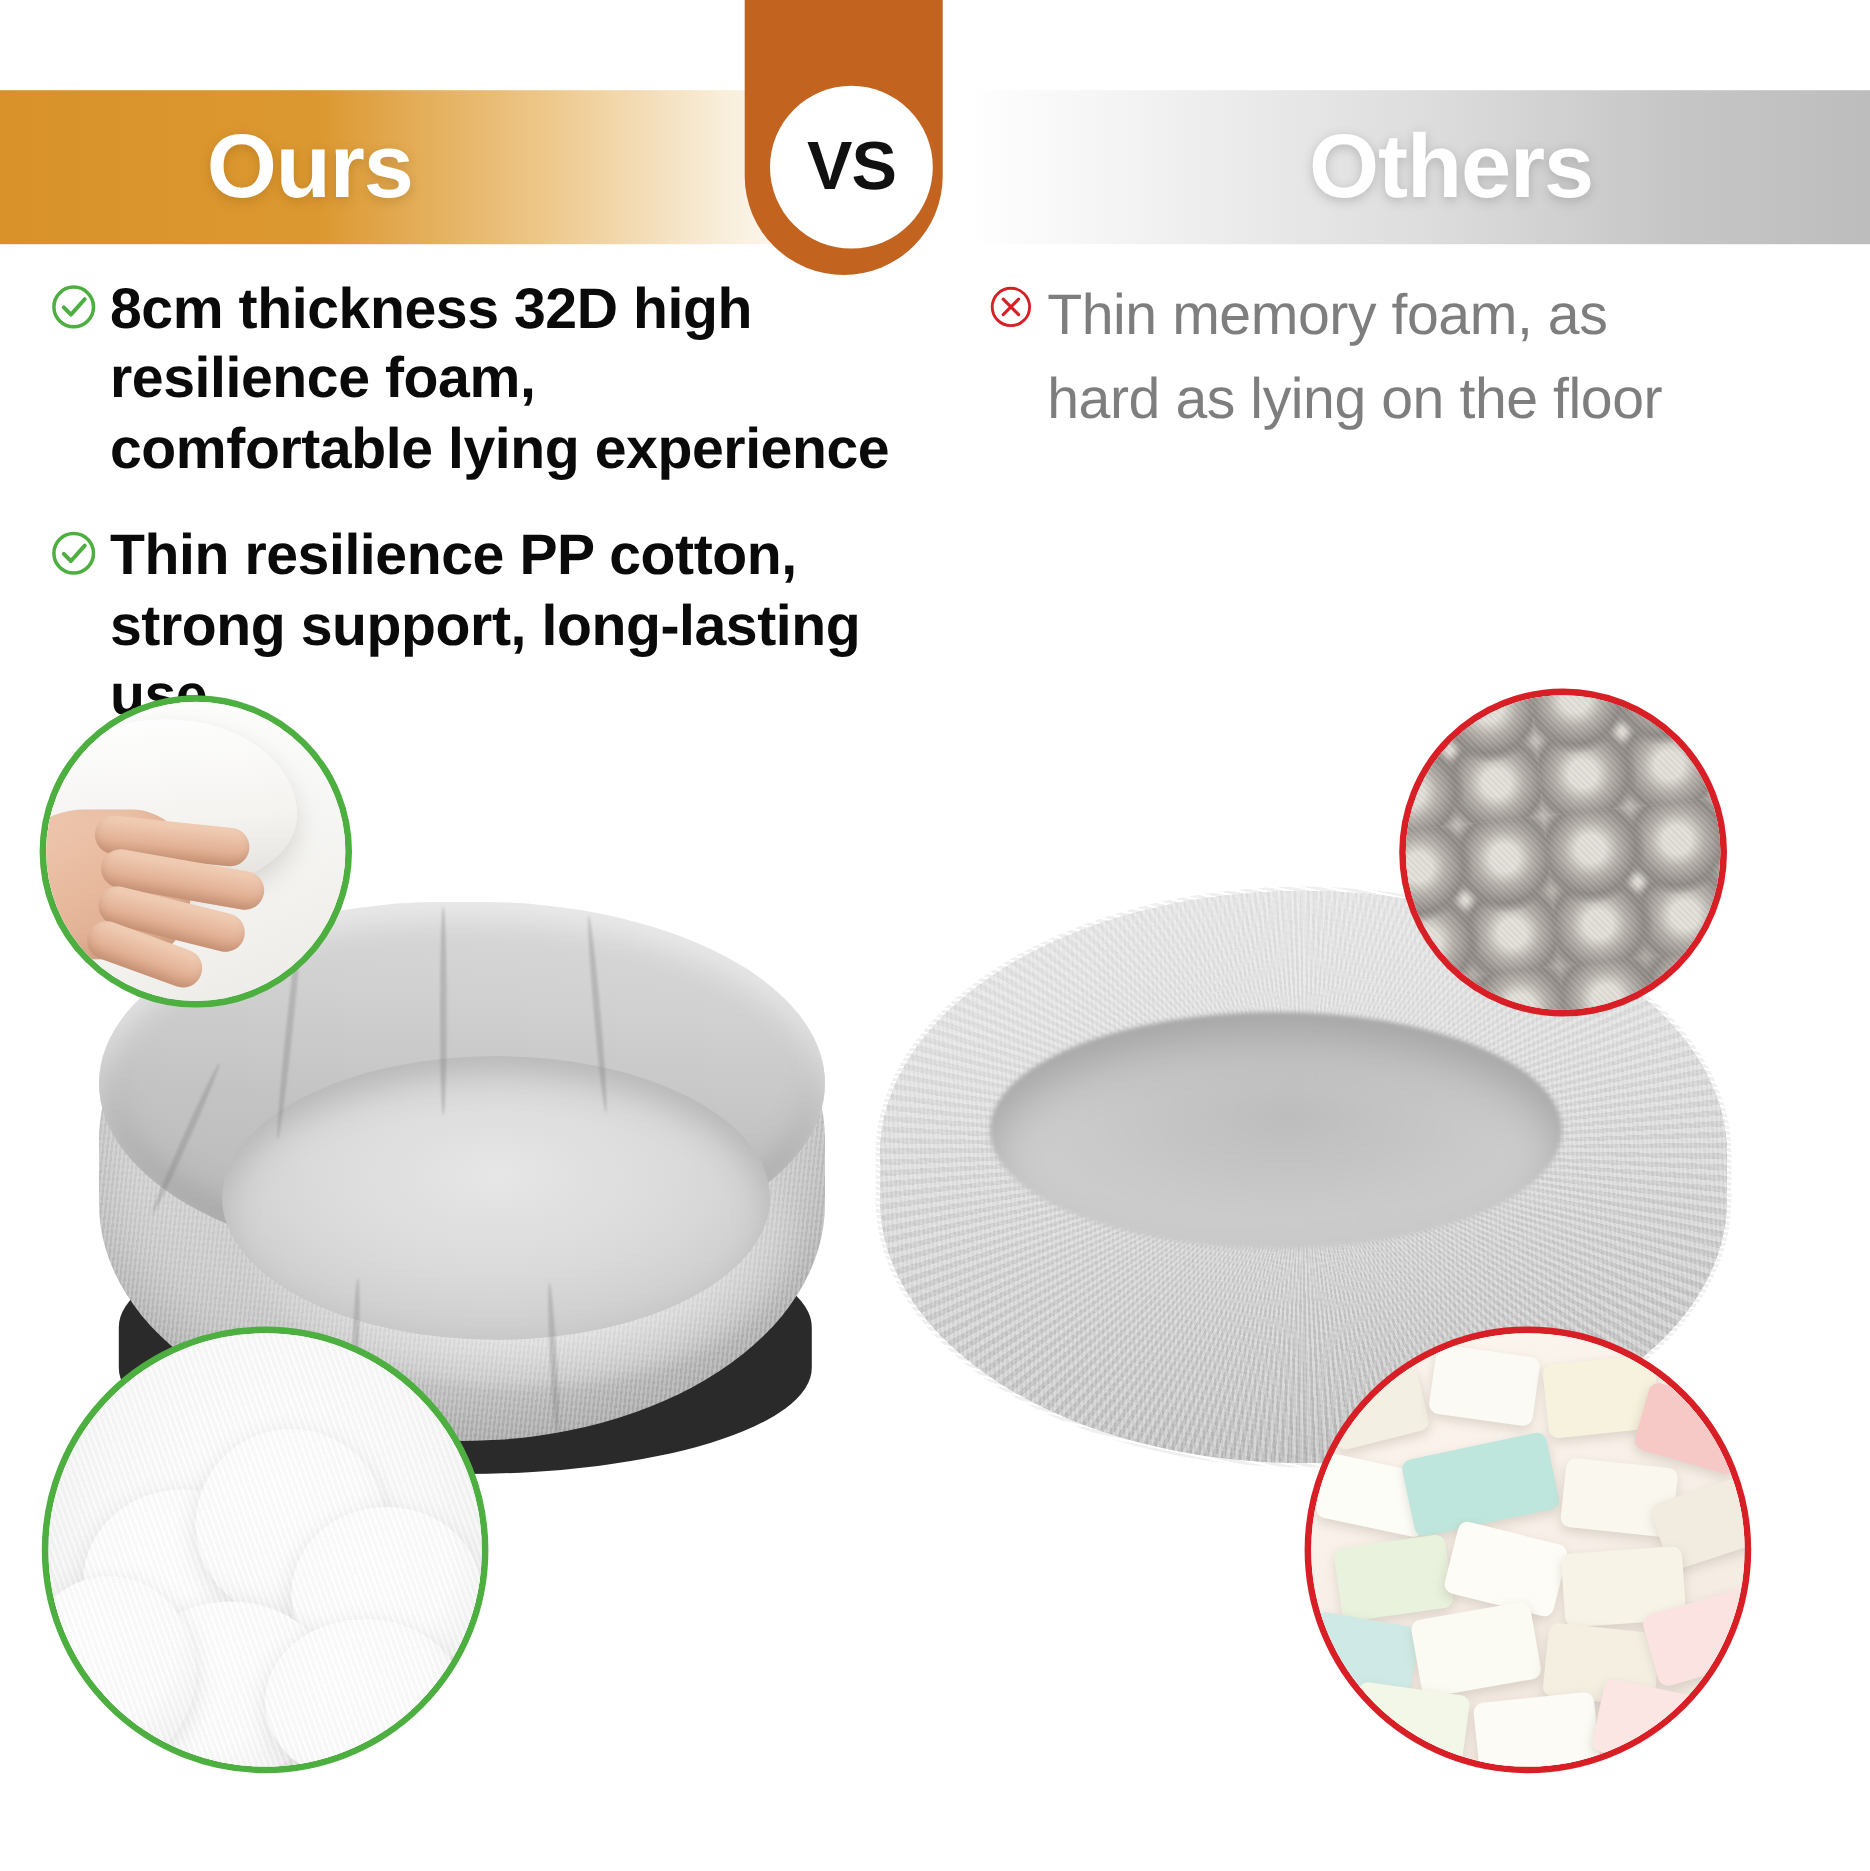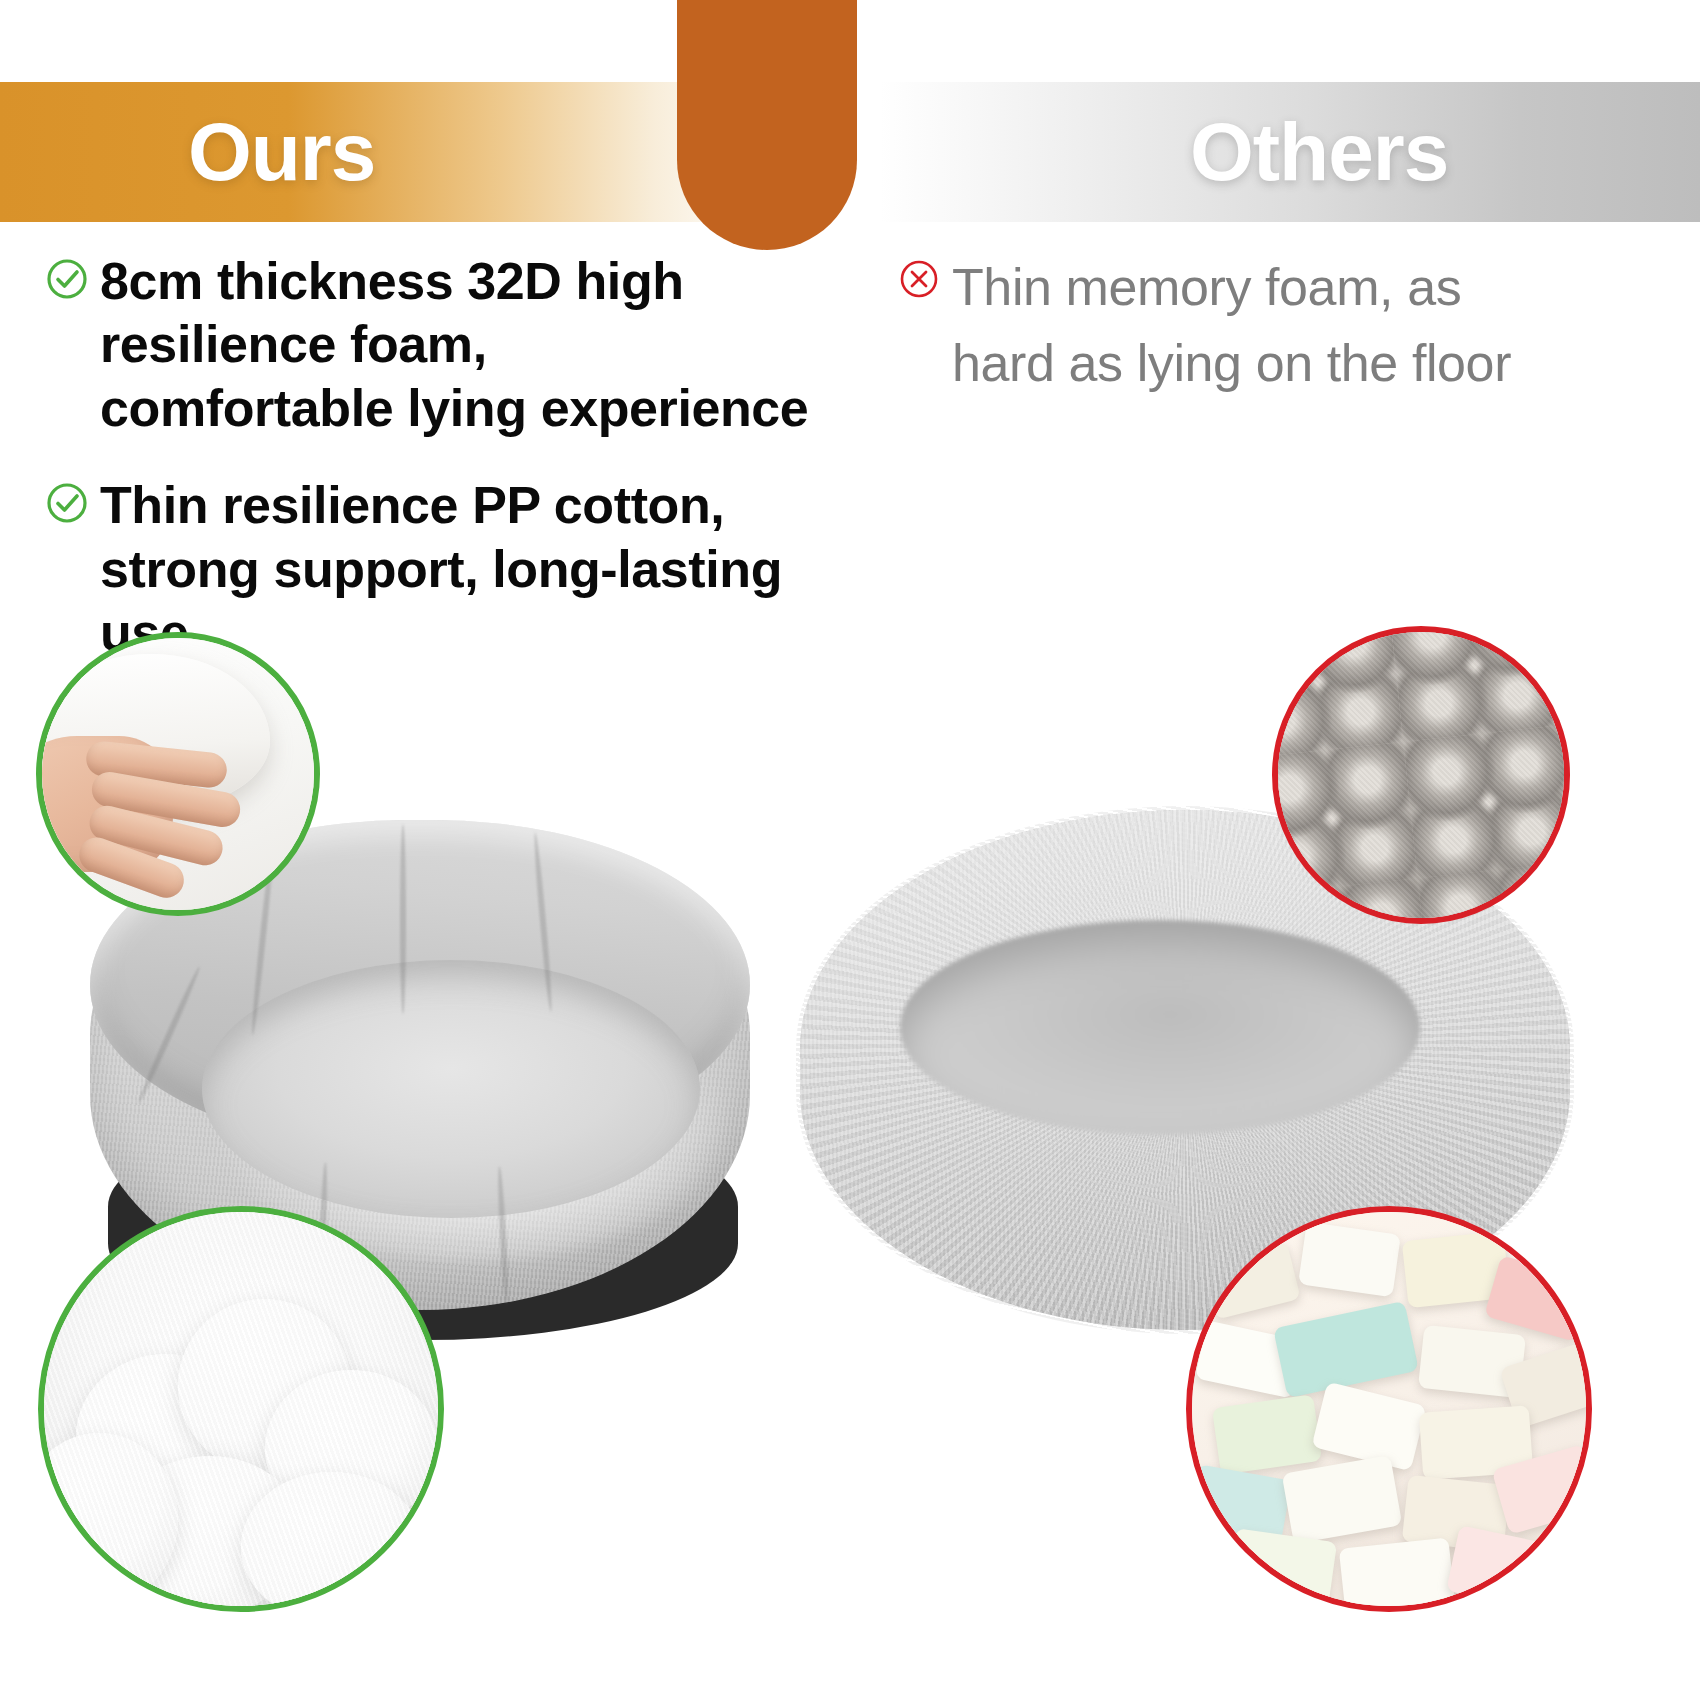--- a/index.html
+++ b/index.html
@@ -363,20 +363,23 @@
 
   <div class="banner banner-ours">
     <div class="banner-label">Ours</div>
   </div>
 
   <div class="banner banner-others">
     <div class="banner-label">Others</div>
   </div>
 
   <div class="vs-badge"></div>
+  <div class="vs-circle">
+    <span class="vs-text">VS</span>
+  </div>
 
   <div class="features features-left">
 
     <div class="feature-row">
       <span class="mark-icon">
         <svg viewBox="0 0 46 46" xmlns="http://www.w3.org/2000/svg">
           <circle cx="23" cy="23" r="18" fill="none" stroke="#4caf3f" stroke-width="3.2"></circle>
           <path d="M14 23.5 L20.5 30 L33 16" fill="none" stroke="#4caf3f" stroke-width="3.6" stroke-linecap="round" stroke-linejoin="round"></path>
         </svg>
       </span>

